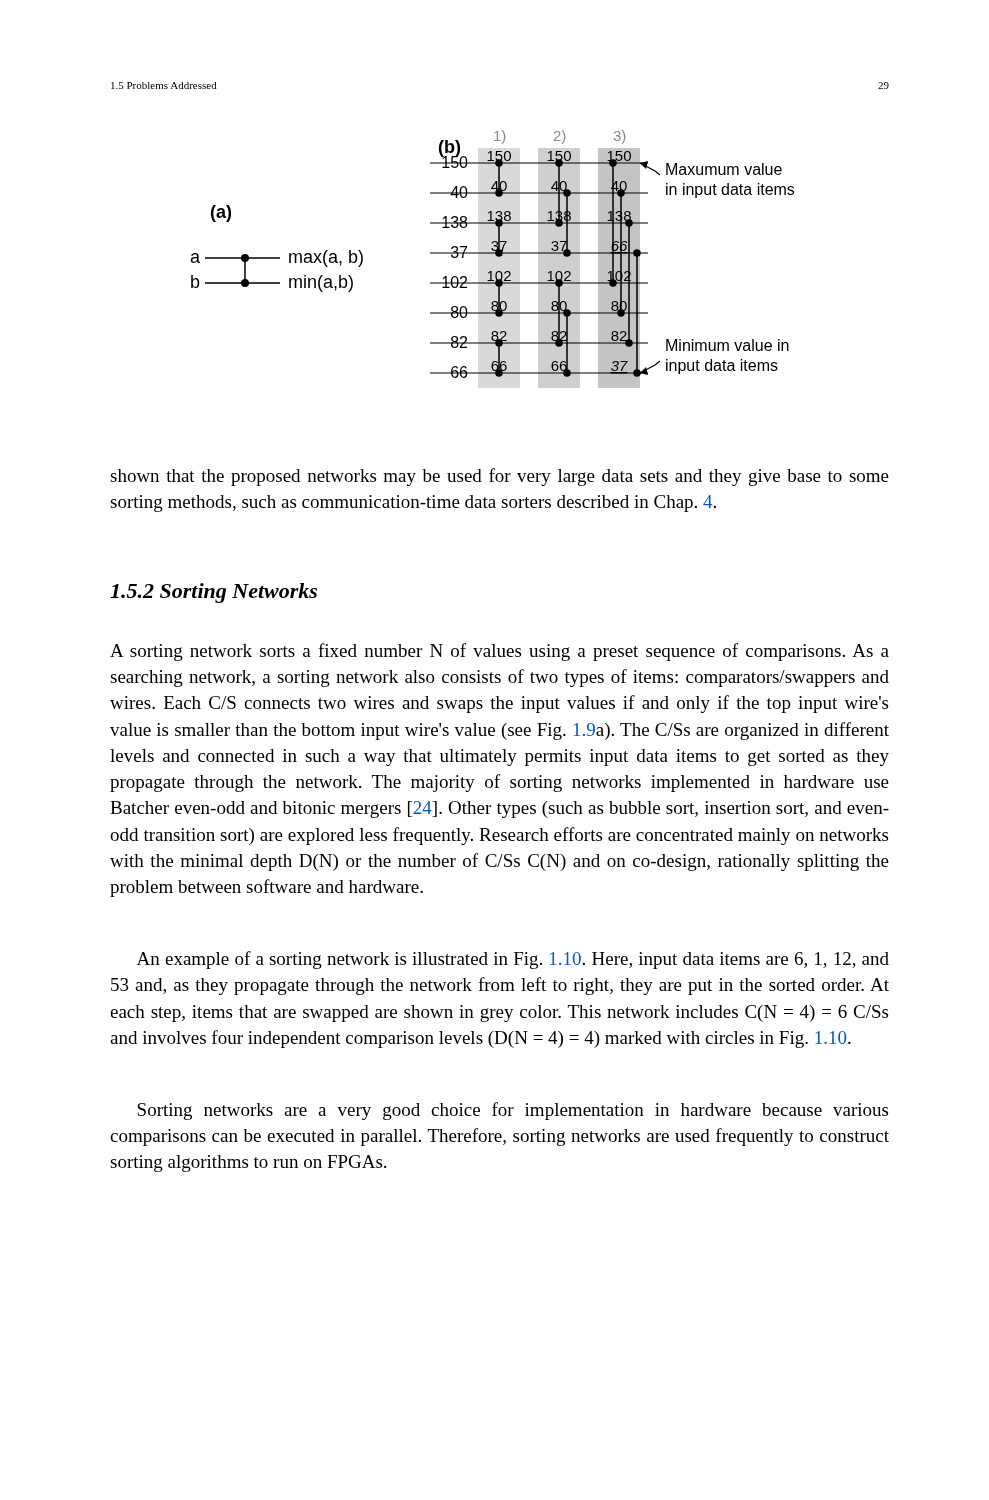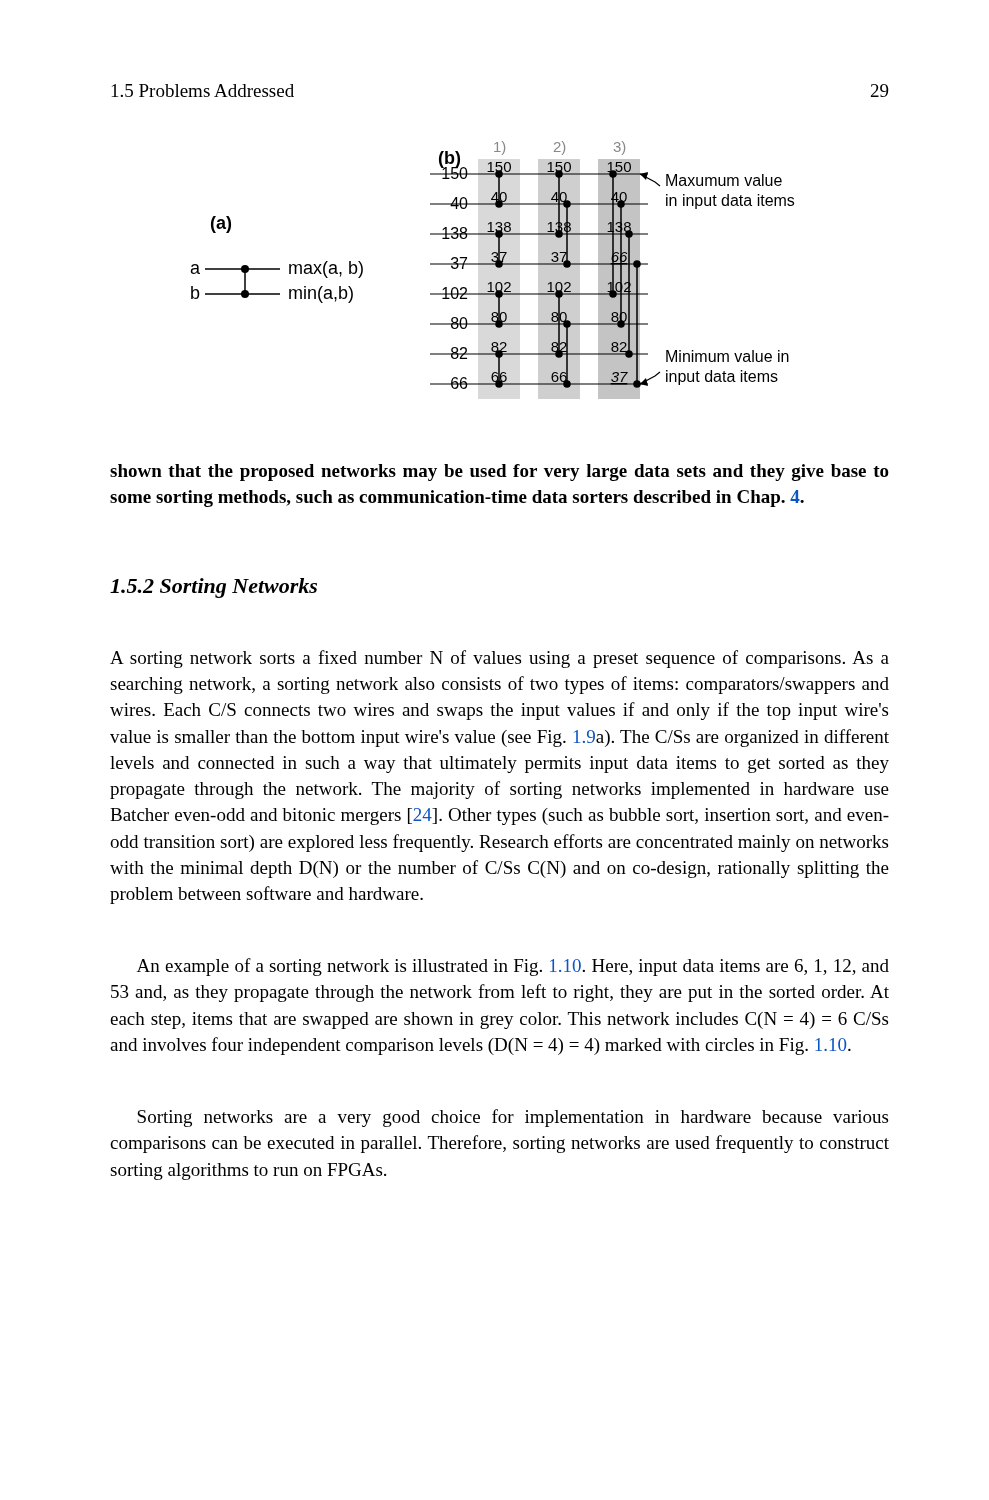--- a/index.html
+++ b/index.html
@@ -9,21 +9,21 @@
     color: #000;
     background: #fff;
     margin: 0;
     padding: 78px 100px 100px 110px;
     width: 989px;
     box-sizing: border-box;
   }
   .header-row {
     display: flex;
     justify-content: space-between;
-    font-size: 19px;
+    font-size: 11px;
     margin-bottom: 30px;
   }
   .figure-block {
     margin-top: 10px;
     margin-bottom: 28px;
   }
   .figure-svg-wrap {
     width: 100%;
     display: flex;
     justify-content: center;
@@ -36,21 +36,21 @@
   .body-para {
     text-align: justify;
     margin: 0 0 14px 0;
   }
   .indent { text-indent: 1.4em; margin-top: 46px; }
   .section-title {
     font-style: italic;
     font-weight: bold;
     font-size: 22px;
     margin-top: 60px;
-    margin-bottom: 44px;
+    margin-bottom: 32px;
   }
   .link { color: #0b55c4; }
   svg text { font-family: Arial, Helvetica, sans-serif; }
 </style>
 </head>
 <body>
 
 <div class="header-row">
   <span>1.5  Problems Addressed</span>
   <span>29</span>
@@ -184,21 +184,21 @@
       </g>
       <text x="535" y="52" font-size="16">Maxumum value</text>
       <text x="535" y="72" font-size="16">in input data items</text>
       <text x="535" y="228" font-size="16">Minimum value in</text>
       <text x="535" y="248" font-size="16">input data items</text>
     </svg>
   </div>
 
 </div>
 
-<p class="body-para" style="margin-top:44px;font-weight:bold;">
+<p class="body-para" style="margin-top:60px;">
   <span>shown that the proposed networks may be used for very large data sets and they give base to some sorting methods, such as communication-time data sorters described in Chap. </span><span class="link">4</span><span>.</span>
 </p>
 
 <div class="section-title">
   <span>1.5.2</span><span>   Sorting Networks</span>
 </div>
 
 <p class="body-para">
   <span>A sorting network sorts a fixed number N of values using a preset sequence of comparisons. As a searching network, a sorting network also consists of two types of items: comparators/swappers and wires. Each C/S connects two wires and swaps the input values if and only if the top input wire's value is smaller than the bottom input wire's value (see Fig. </span><span class="link">1.9</span><span>a). The C/Ss are organized in different levels and connected in such a way that ultimately permits input data items to get sorted as they propagate through the network. The majority of sorting networks implemented in hardware use Batcher even-odd and bitonic mergers [</span><span class="link">24</span><span>]. Other types (such as bubble sort, insertion sort, and even-odd transition sort) are explored less frequently. Research efforts are concentrated mainly on networks with the minimal depth D(N) or the number of C/Ss C(N) and on co-design, rationally splitting the problem between software and hardware.</span>
 </p>

